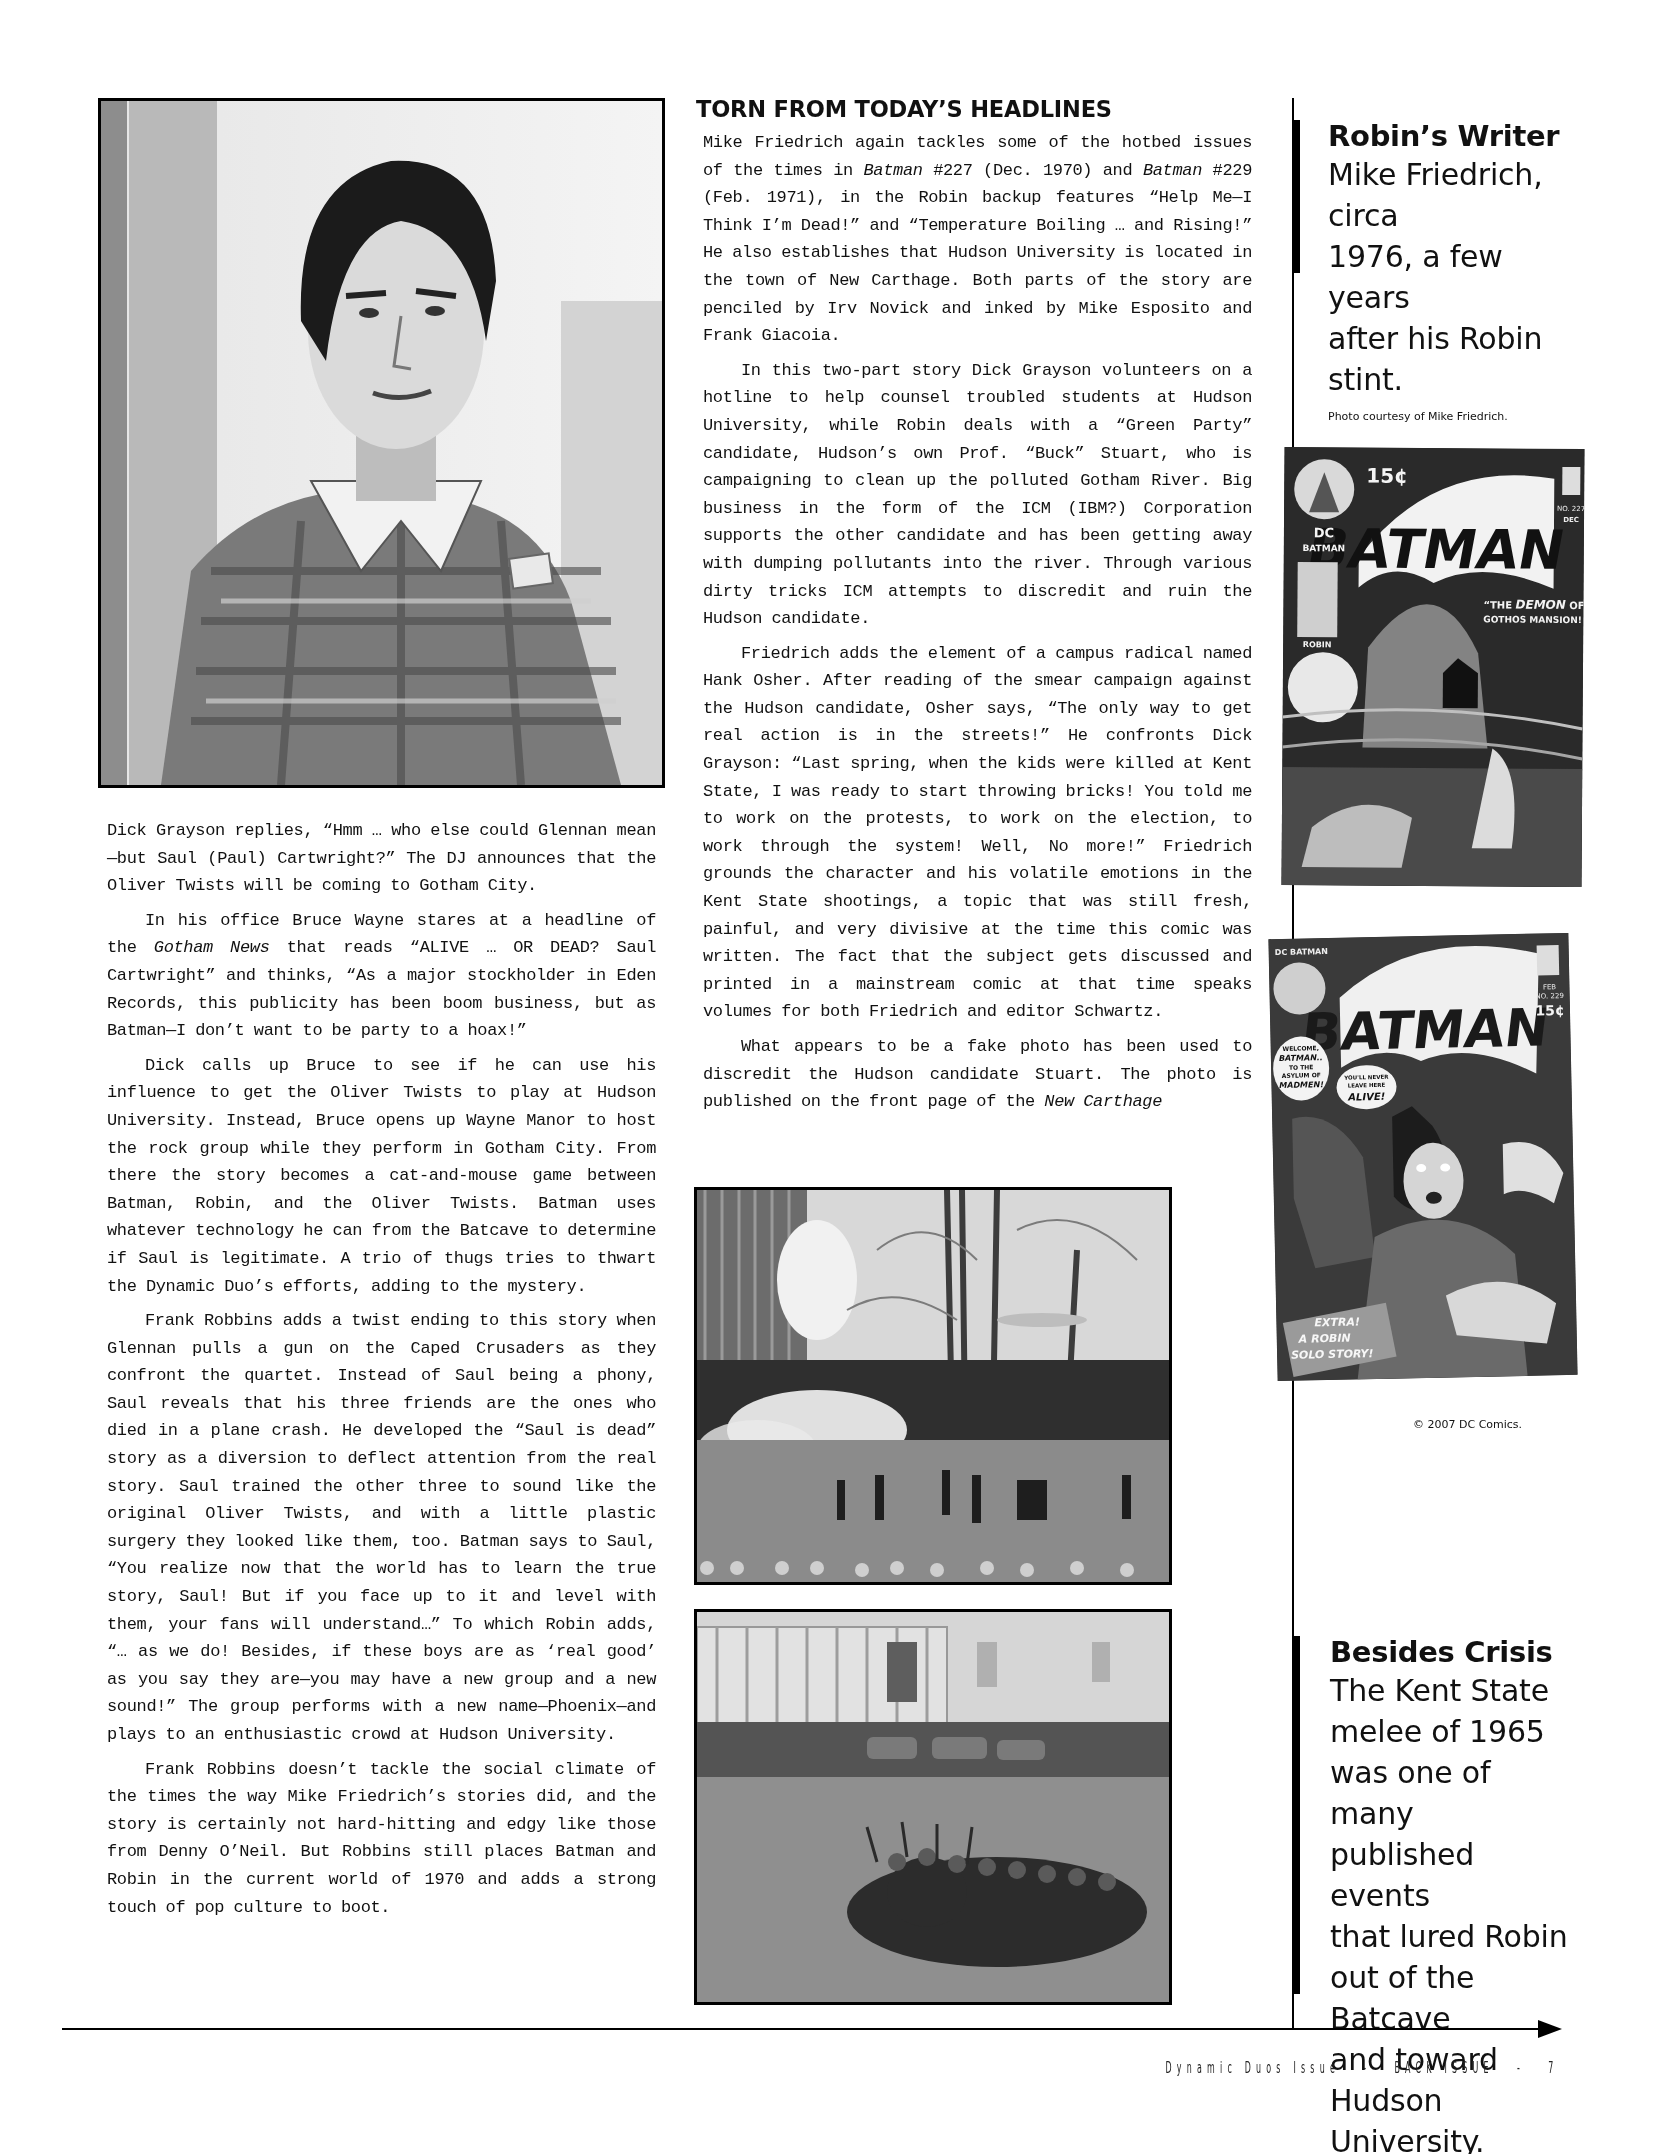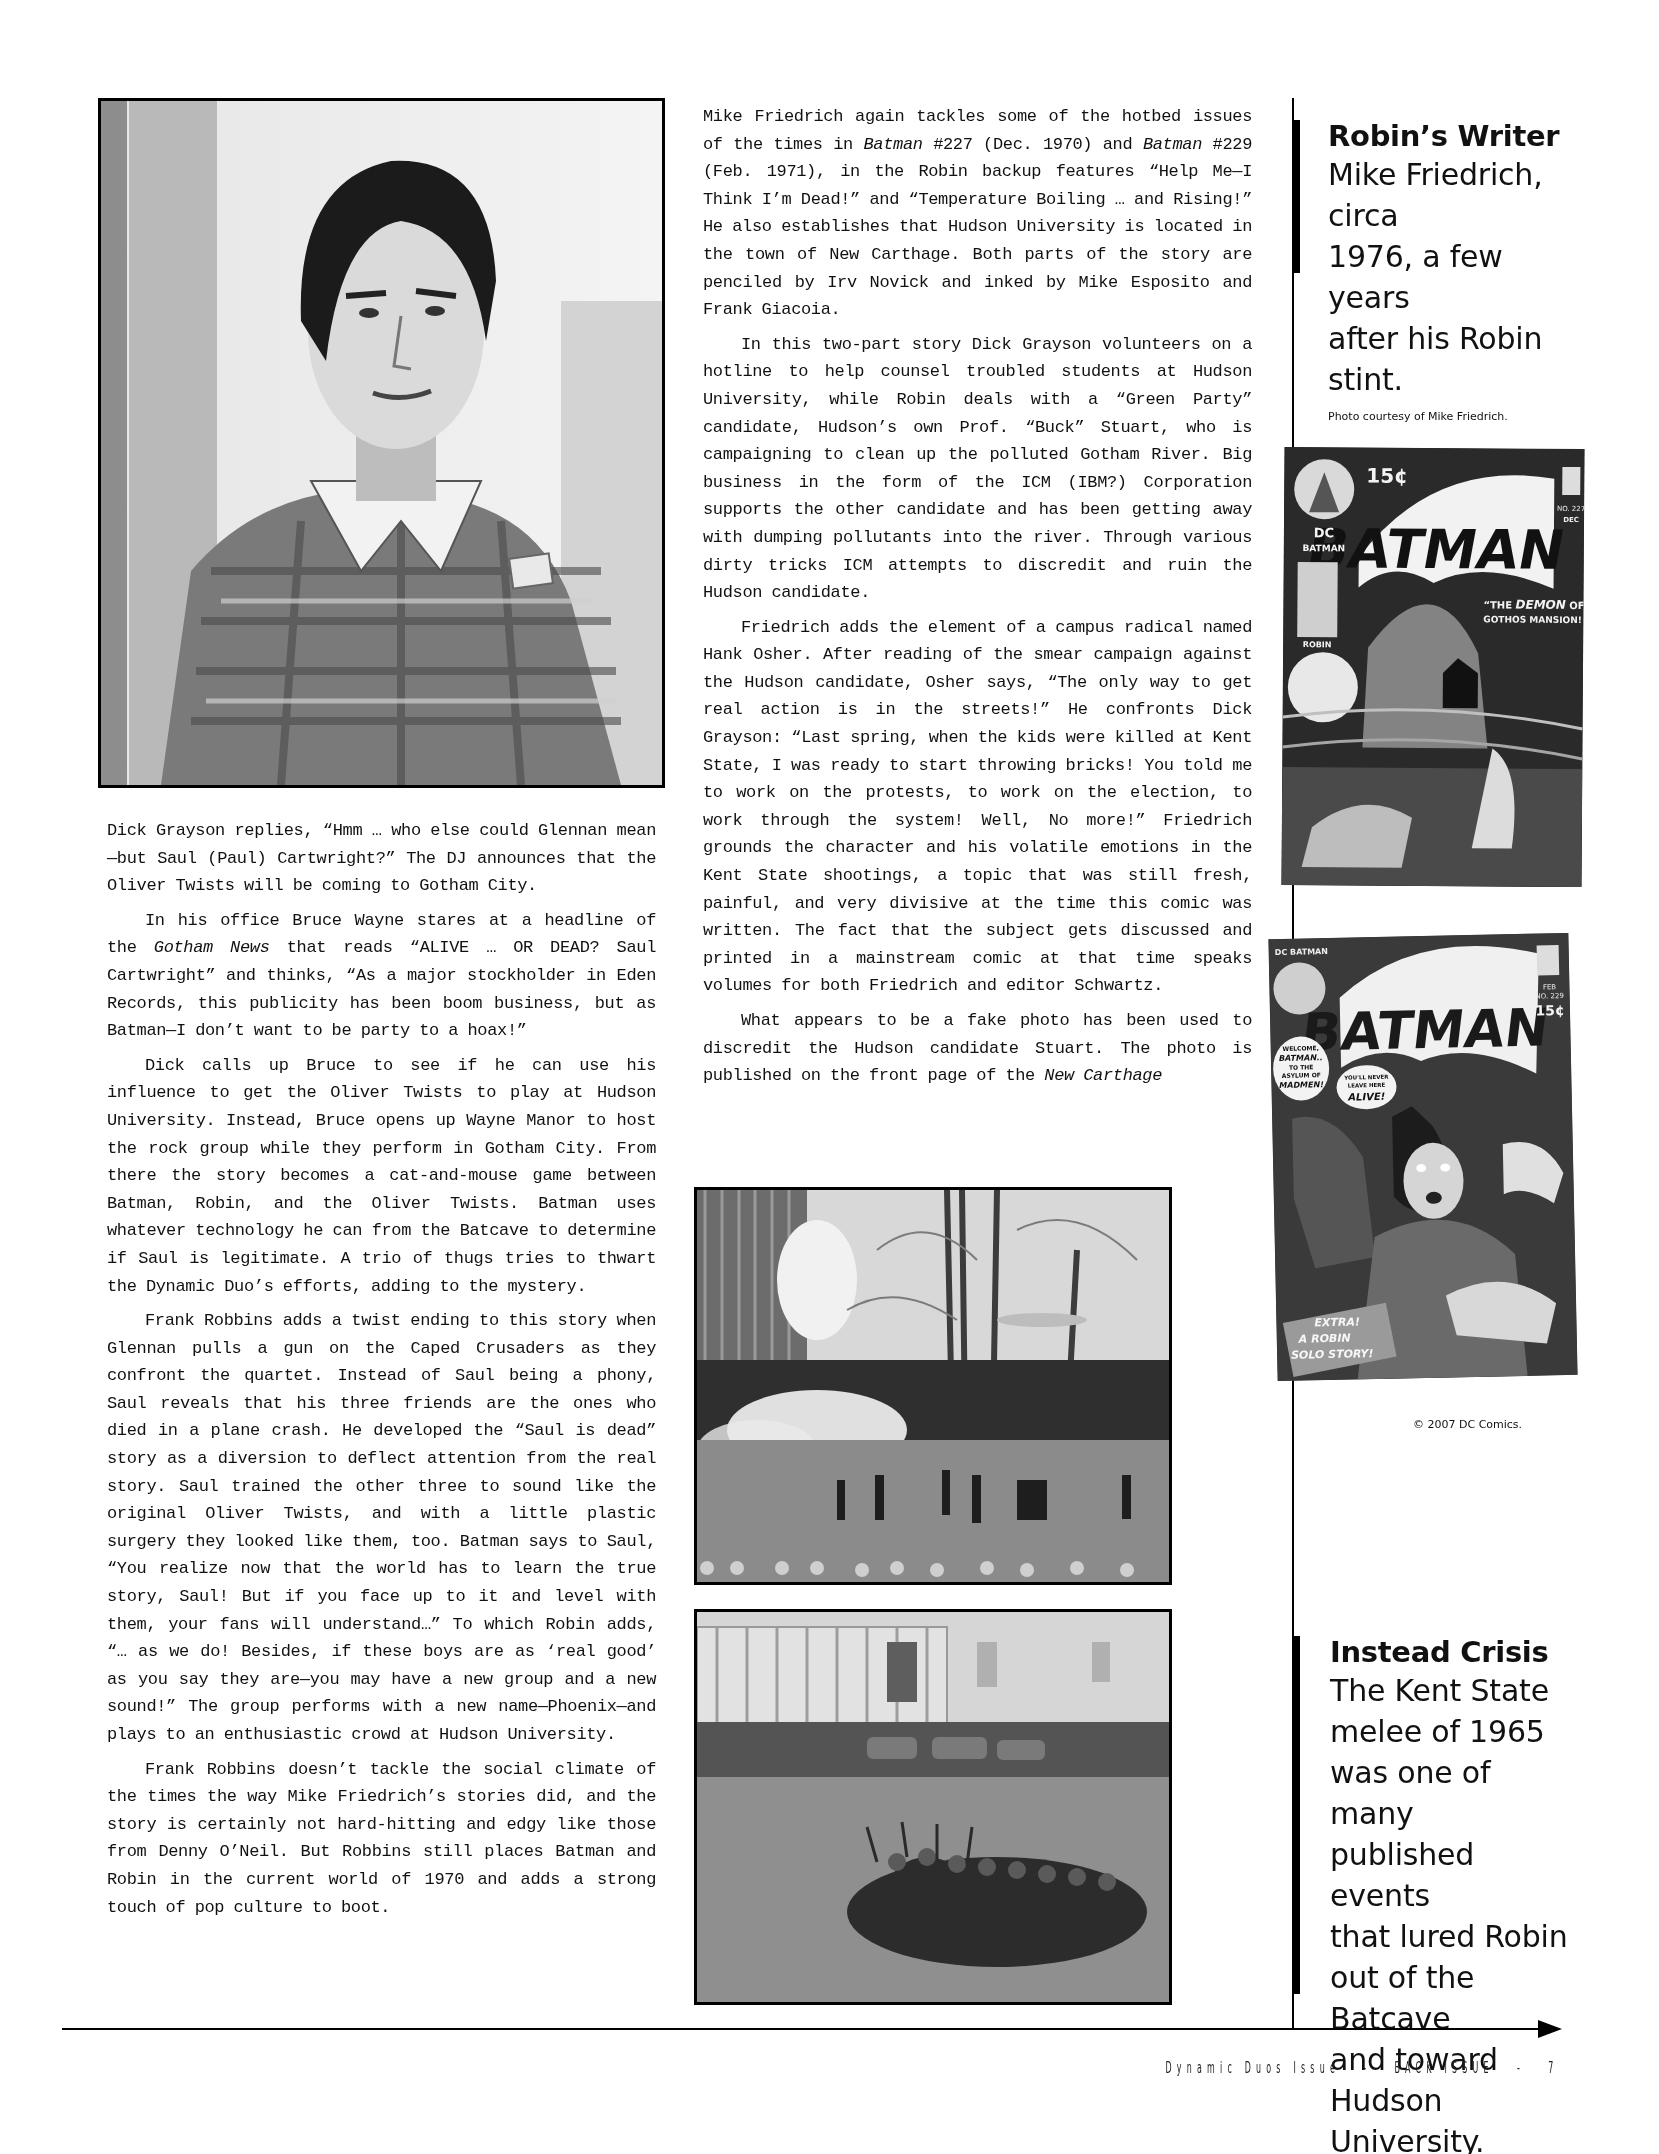--- a/index.html
+++ b/index.html
@@ -70,20 +70,21 @@
 
 <div class="abs col-left">
   <p class="para">Dick Grayson replies, “Hmm … who else could Glennan mean—but Saul (Paul) Cartwright?” The DJ announces that the Oliver Twists will be coming to Gotham City.</p>
   <p class="para indent"><span>In his office Bruce Wayne stares at a headline of the </span><em>Gotham News</em><span> that reads “ALIVE … OR DEAD? Saul Cartwright” and thinks, “As a major stockholder in Eden Records, this publicity has been boom business, but as Batman—I don’t want to be party to a hoax!”</span></p>
   <p class="para indent">Dick calls up Bruce to see if he can use his influence to get the Oliver Twists to play at Hudson University. Instead, Bruce opens up Wayne Manor to host the rock group while they perform in Gotham City. From there the story becomes a cat-and-mouse game between Batman, Robin, and the Oliver Twists. Batman uses whatever technology he can from the Batcave to determine if Saul is legitimate. A trio of thugs tries to thwart the Dynamic Duo’s efforts, adding to the mystery.</p>
   <p class="para indent">Frank Robbins adds a twist ending to this story when Glennan pulls a gun on the Caped Crusaders as they confront the quartet. Instead of Saul being a phony, Saul reveals that his three friends are the ones who died in a plane crash. He developed the “Saul is dead” story as a diversion to deflect attention from the real story. Saul trained the other three to sound like the original Oliver Twists, and with a little plastic surgery they looked like them, too. Batman says to Saul, “You realize now that the world has to learn the true story, Saul! But if you face up to it and level with them, your fans will understand…” To which Robin adds, “… as we do! Besides, if these boys are as ‘real good’ as you say they are—you may have a new group and a new sound!” The group performs with a new name—Phoenix—and plays to an enthusiastic crowd at Hudson University.</p>
   <p class="para indent">Frank Robbins doesn’t tackle the social climate of the times the way Mike Friedrich’s stories did, and the story is certainly not hard-hitting and edgy like those from Denny O’Neil. But Robbins still places Batman and Robin in the current world of 1970 and adds a strong touch of pop culture to boot.</p>
 </div>
 
 <div class="abs col-mid">
+  <h2 class="headline">TORN FROM TODAY’S HEADLINES</h2>
   <p class="para"><span>Mike Friedrich again tackles some of the hotbed issues of the times in </span><em>Batman</em><span> #227 (Dec. 1970) and </span><em>Batman</em><span> #229 (Feb. 1971), in the Robin backup features “Help Me—I Think I’m Dead!” and “Temperature Boiling … and Rising!” He also establishes that Hudson University is located in the town of New Carthage. Both parts of the story are penciled by Irv Novick and inked by Mike Esposito and Frank Giacoia.</span></p>
   <p class="para indent">In this two-part story Dick Grayson volunteers on a hotline to help counsel troubled students at Hudson University, while Robin deals with a “Green Party” candidate, Hudson’s own Prof. “Buck” Stuart, who is campaigning to clean up the polluted Gotham River. Big business in the form of the ICM (IBM?) Corporation supports the other candidate and has been getting away with dumping pollutants into the river. Through various dirty tricks ICM attempts to discredit and ruin the Hudson candidate.</p>
   <p class="para indent">Friedrich adds the element of a campus radical named Hank Osher. After reading of the smear campaign against the Hudson candidate, Osher says, “The only way to get real action is in the streets!” He confronts Dick Grayson: “Last spring, when the kids were killed at Kent State, I was ready to start throwing bricks! You told me to work on the protests, to work on the election, to work through the system! Well, No more!” Friedrich grounds the character and his volatile emotions in the Kent State shootings, a topic that was still fresh, painful, and very divisive at the time this comic was written. The fact that the subject gets discussed and printed in a mainstream comic at that time speaks volumes for both Friedrich and editor Schwartz.</p>
   <p class="para indent"><span>What appears to be a fake photo has been used to discredit the Hudson candidate Stuart. The photo is published on the front page of the </span><em>New Carthage</em></p>
 </div>
 
 <div class="abs frame" style="left:694px; top:1187px; width:478px; height:398px;">
   <svg width="472" height="392" viewBox="0 0 472 392">
     <rect width="472" height="392" fill="#d8d8d8"></rect>
     <rect x="0" y="0" width="110" height="250" fill="#6c6c6c"></rect>
@@ -233,21 +234,21 @@
       <text x="22" y="404">A ROBIN</text>
       <text x="14" y="420">SOLO STORY!</text>
     </g>
   </svg>
 </div>
 
 <div class="abs credit" style="left:1413px; top:1416px;">© 2007 DC Comics.</div>
 
 <div class="abs bar" style="top:1636px; height:358px;"></div>
 <div class="abs" style="left:1330px; top:1634px; width:250px;">
-  <div class="side-title">Instead Crisis</div>
+  <div class="side-title">Besides Crisis</div>
   <div class="side-body">The Kent State</div>
   <div class="side-body">melee of 1965</div>
   <div class="side-body">was one of many</div>
   <div class="side-body">published events</div>
   <div class="side-body">that lured Robin</div>
   <div class="side-body">out of the Batcave</div>
   <div class="side-body">and toward</div>
   <div class="side-body">Hudson University.</div>
 </div>
 

